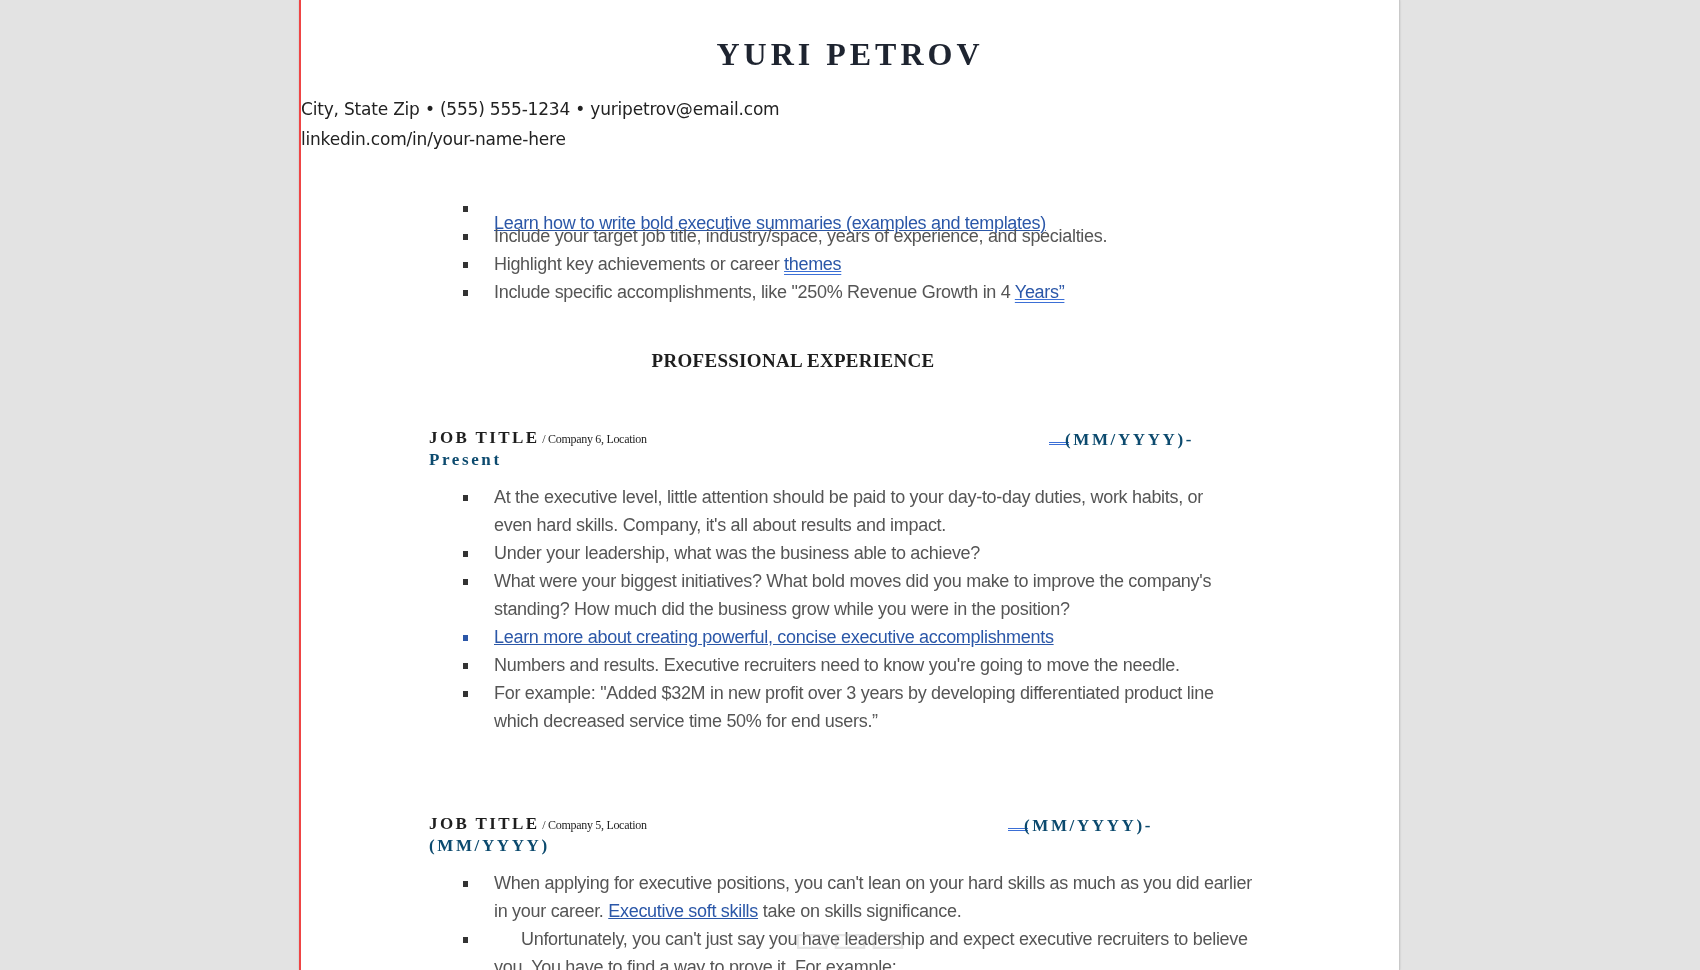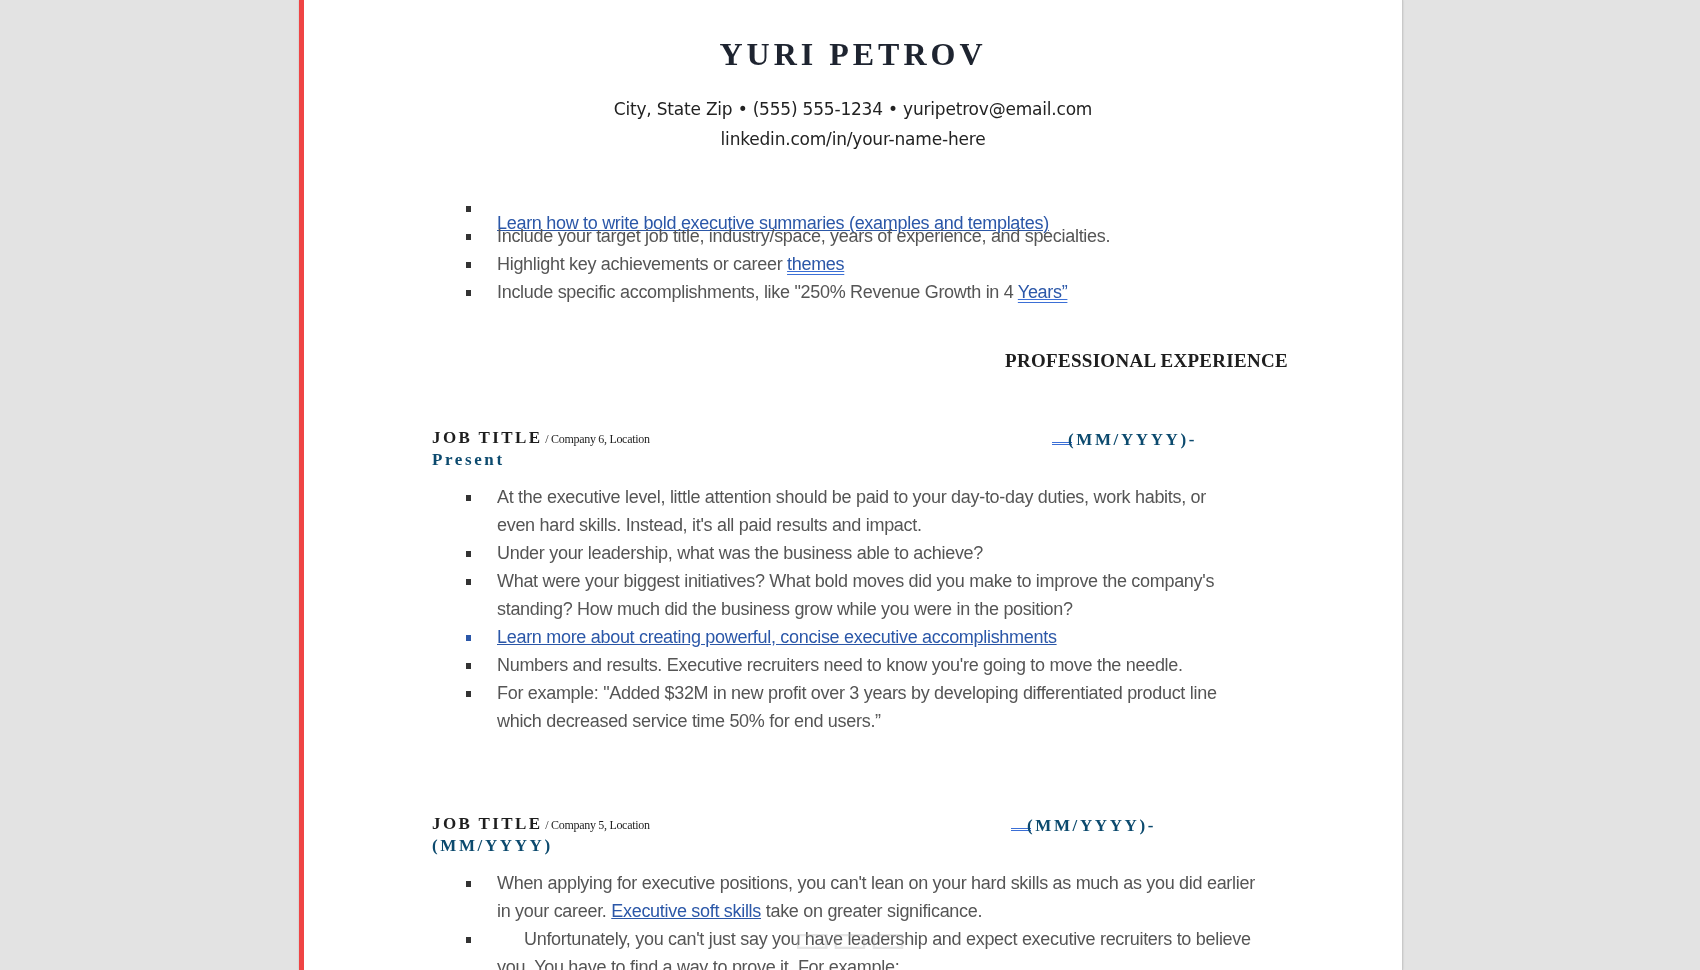--- a/index.html
+++ b/index.html
@@ -5,46 +5,46 @@
   html, body { margin:0; padding:0; }
   body {
     width:1700px; height:970px; overflow:hidden;
     background:#e3e3e3;
     position:relative;
     font-family:"Liberation Sans", sans-serif;
   }
   .page {
     position:absolute; left:299px; top:0; width:1098px; height:970px;
     background:#ffffff;
-    border-left:5px solid #ef4444; border-right:1px solid #c9c9c9;
+    border-left:2px solid #ef4444; border-right:1px solid #c9c9c9;
     box-shadow:0 0 2px rgba(0,0,0,0.15);
   }
   .abs { position:absolute; white-space:nowrap; }
   .name {
     left:0; width:1098px; top:36px; text-align:center;
     font-family:"Liberation Serif", serif; font-weight:bold;
     font-size:32px; letter-spacing:4px; color:#1e2430;
   }
   .contact {
-    left:0; width:1098px; text-align:center;
+    left:0; width:1098px; text-align:left;
     font-family:"DejaVu Sans", sans-serif; font-size:17px; color:#222;
     letter-spacing:-0.2px;
   }
   .body-text {
     font-family:"Liberation Sans", sans-serif; font-size:18px; color:#555;
     letter-spacing:-0.3px;
   }
   .link { color:#2b57a8; text-decoration:underline; text-decoration-color:#2b57a8; }
   .dbl { text-decoration:underline double; text-decoration-color:#3b6fd6; }
   .bullet {
     position:absolute; width:5px; height:6px; background:#333;
   }
   .bullet.blue { background:#2b57a8; }
   .heading {
-    left:0; width:984px; text-align:right;
+    left:0; width:984px; text-align:center;
     font-family:"Liberation Serif", serif; font-weight:bold; font-size:19px;
     color:#1e1e1e; letter-spacing:0.3px;
   }
   .job {
     font-family:"Liberation Serif", serif; font-size:17px; color:#1e1e1e;
   }
   .job .title { font-weight:bold; letter-spacing:2.4px; }
   .job .company { font-size:12px; letter-spacing:-0.3px; }
   .date { font-family:"Liberation Serif", serif; font-weight:bold; font-size:17px; letter-spacing:2.6px; color:#0c4a6e; }
   .date .mark { display:inline-block; width:20px; border-bottom:3px double #3b6fd6; height:14px; vertical-align:baseline; margin-right:-4px;}
@@ -79,21 +79,21 @@
 
   <div class="abs heading" style="top:350px;">PROFESSIONAL EXPERIENCE</div>
 
   <div>
     <div class="abs job" style="left:128px; top:428px;"><span class="title">JOB TITLE</span><span class="company"> / Company 6, Location</span></div>
     <div class="abs date" style="left:748px; top:428px;"><span class="mark"></span><span>(MM/YYYY)-</span></div>
     <div class="abs date" style="left:128px; top:450px;">Present</div>
 
     <span class="bullet" style="left:162px; top:495px;"></span>
     <span class="abs body-text" style="left:193px; top:487px;">At the executive level, little attention should be paid to your day-to-day duties, work habits, or</span>
-    <span class="abs body-text" style="left:193px; top:515px;">even hard skills. Instead, it's all paid results and impact.</span>
+    <span class="abs body-text" style="left:193px; top:515px;">even hard skills. Company, it's all about results and impact.</span>
 
     <span class="bullet" style="left:162px; top:551px;"></span>
     <span class="abs body-text" style="left:193px; top:543px;">Under your leadership, what was the business able to achieve?</span>
 
     <span class="bullet" style="left:162px; top:579px;"></span>
     <span class="abs body-text" style="left:193px; top:571px;">What were your biggest initiatives? What bold moves did you make to improve the company's</span>
     <span class="abs body-text" style="left:193px; top:599px;">standing? How much did the business grow while you were in the position?</span>
 
     <span class="bullet blue" style="left:162px; top:635px;"></span>
     <span class="abs body-text link" style="left:193px; top:627px;">Learn more about creating powerful, concise executive accomplishments</span>
@@ -106,21 +106,21 @@
     <span class="abs body-text" style="left:193px; top:711px;text-align:right;">which decreased service time 50% for end users.”</span>
   </div>
 
   <div>
     <div class="abs job" style="left:128px; top:814px;"><span class="title">JOB TITLE</span><span class="company"> / Company 5, Location</span></div>
     <div class="abs date" style="left:707px; top:814px;"><span class="mark"></span><span>(MM/YYYY)-</span></div>
     <div class="abs date" style="left:128px; top:836px;">(MM/YYYY)</div>
 
     <span class="bullet" style="left:162px; top:881px;"></span>
     <span class="abs body-text" style="left:193px; top:873px;">When applying for executive positions, you can't lean on your hard skills as much as you did earlier</span>
-    <span class="abs body-text" style="left:193px; top:901px;"><span>in your career. </span><span class="link">Executive soft skills</span><span> take on greater significance.</span></span>
+    <span class="abs body-text" style="left:193px; top:901px;"><span>in your career. </span><span class="link">Executive soft skills</span><span> take on skills significance.</span></span>
 
     <span class="bullet" style="left:162px; top:937px;"></span>
     <span class="abs body-text" style="left:193px; top:929px;margin-left:27px;">Unfortunately, you can't just say you have leadership and expect executive recruiters to believe</span>
     <span class="abs body-text" style="left:193px; top:957px;">you. You have to find a way to prove it. For example:</span>
   </div>
 </div>
 
 <div class="watermark">▭▭▭</div>
 
 </body></html>

